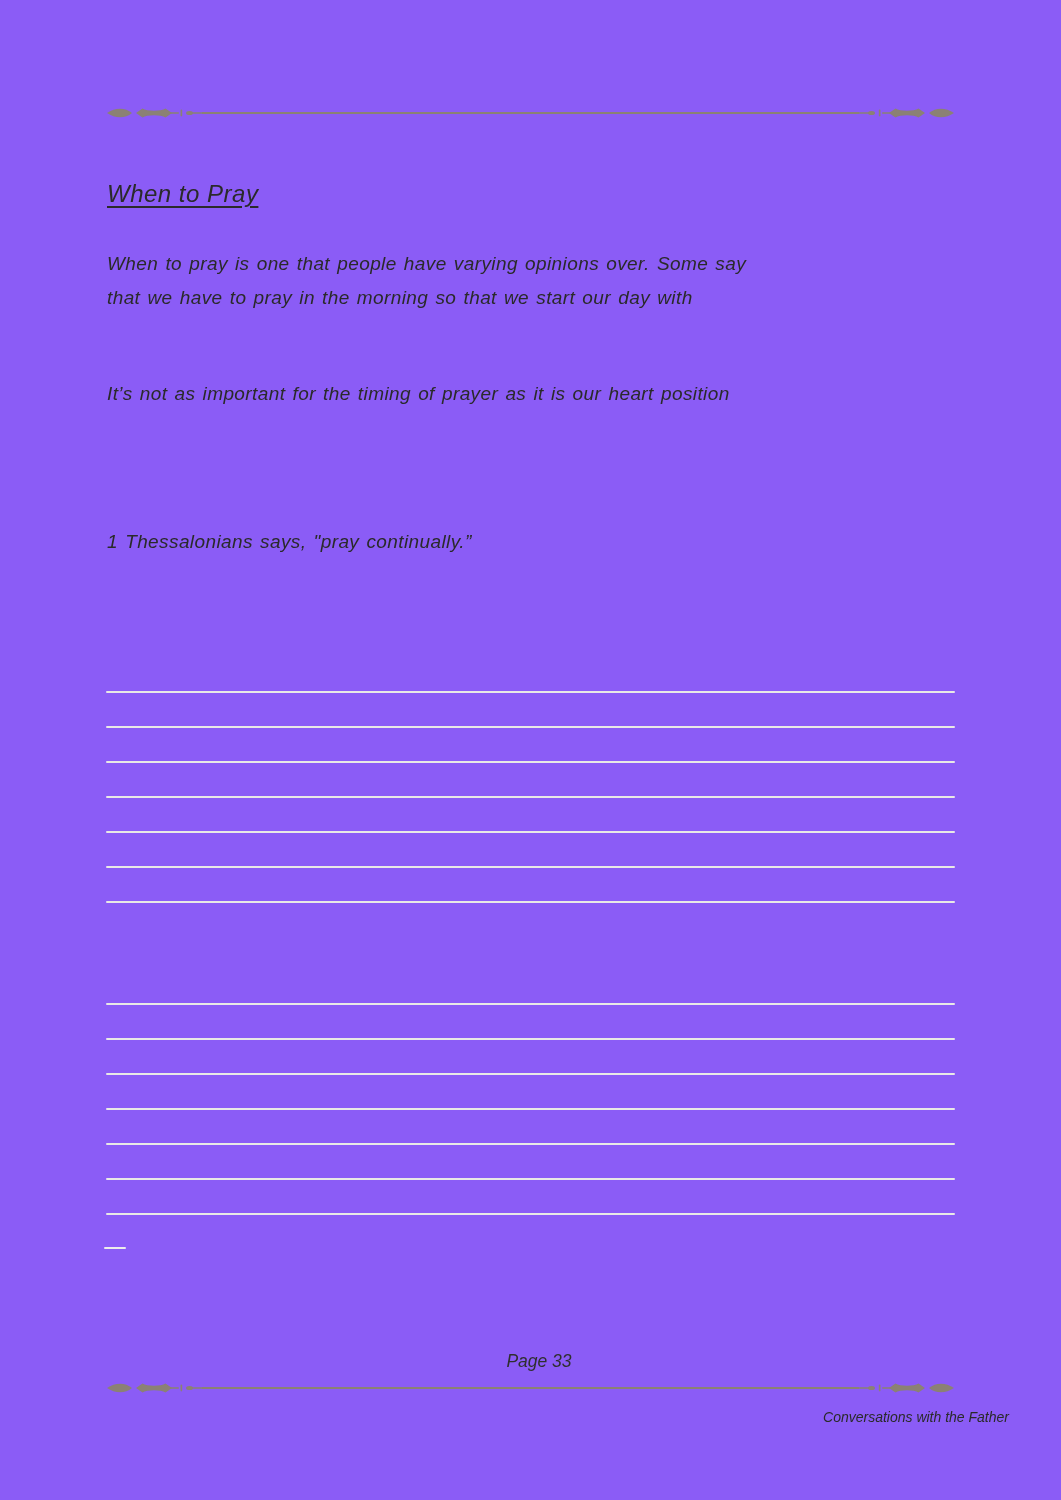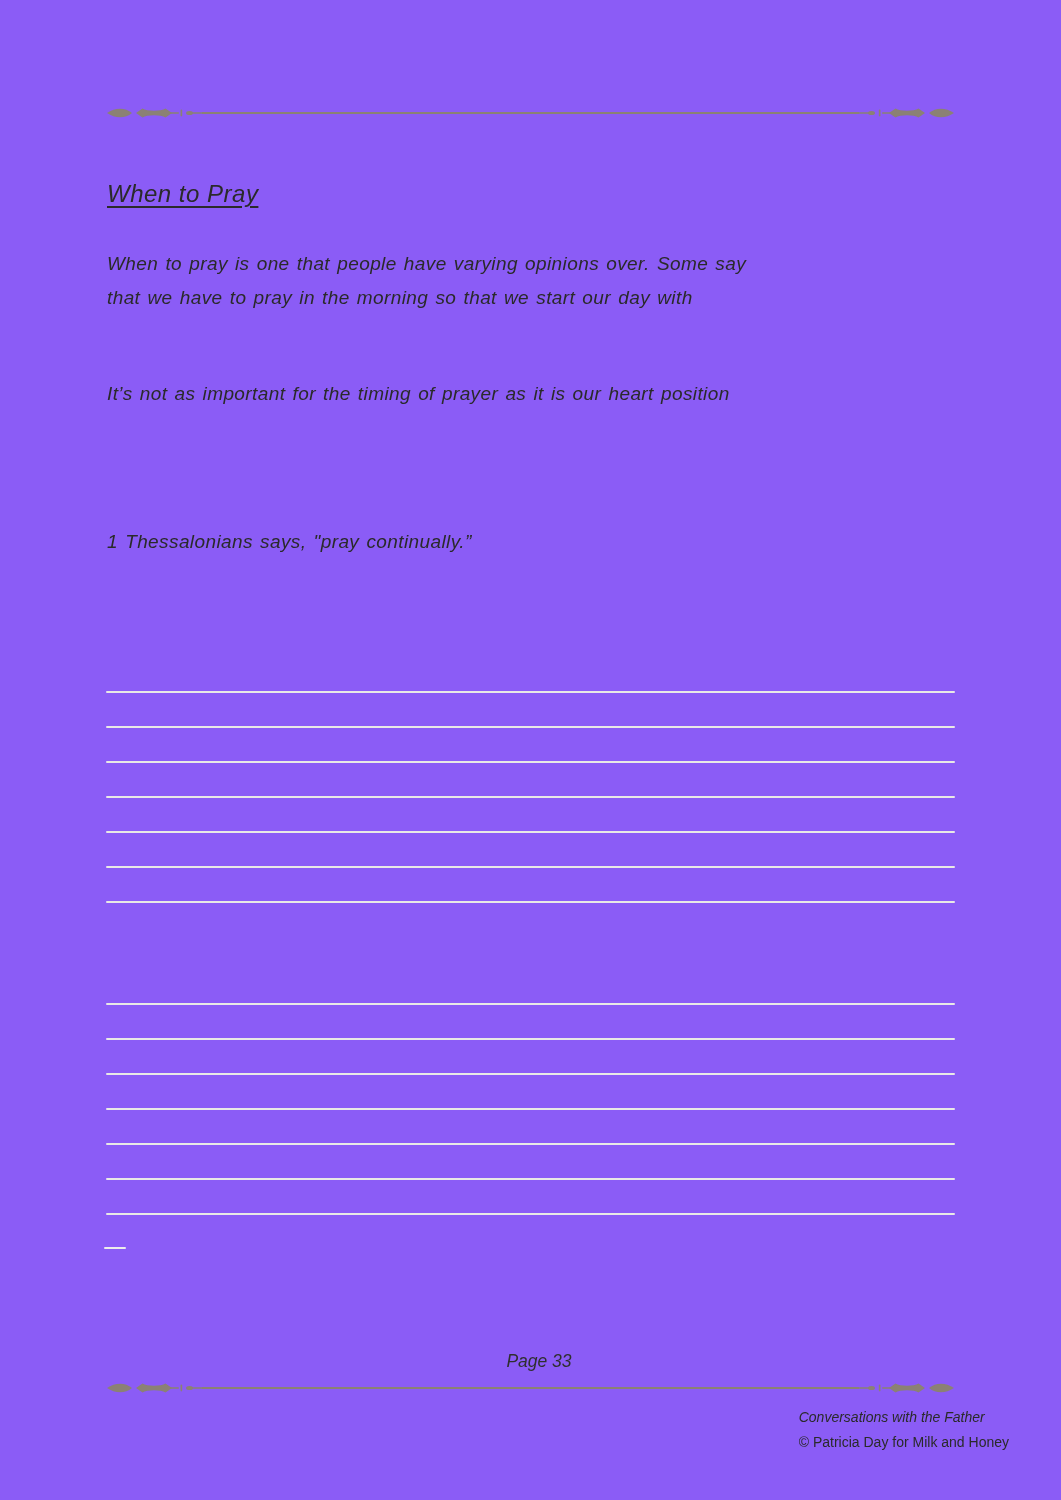--- a/index.html
+++ b/index.html
@@ -198,16 +198,15 @@
         <rect x="64" y="7.25" width="9" height="1.5" rx="0.7"></rect>
         <rect x="74.5" y="4.6" width="1.7" height="6.8" rx="0.8"></rect>
         <ellipse cx="83.5" cy="8" rx="3.5" ry="2.1"></ellipse>
         <rect x="86" y="7.25" width="10" height="1.5"></rect>
       </g>
     </svg>
   </div>
 
   <div class="footer">
     <div class="book">Conversations with the Father</div>
-    <div>© Patricia Day for Milk and Honey</div>
   </div>
 
 </div>
 
 </body></html>

